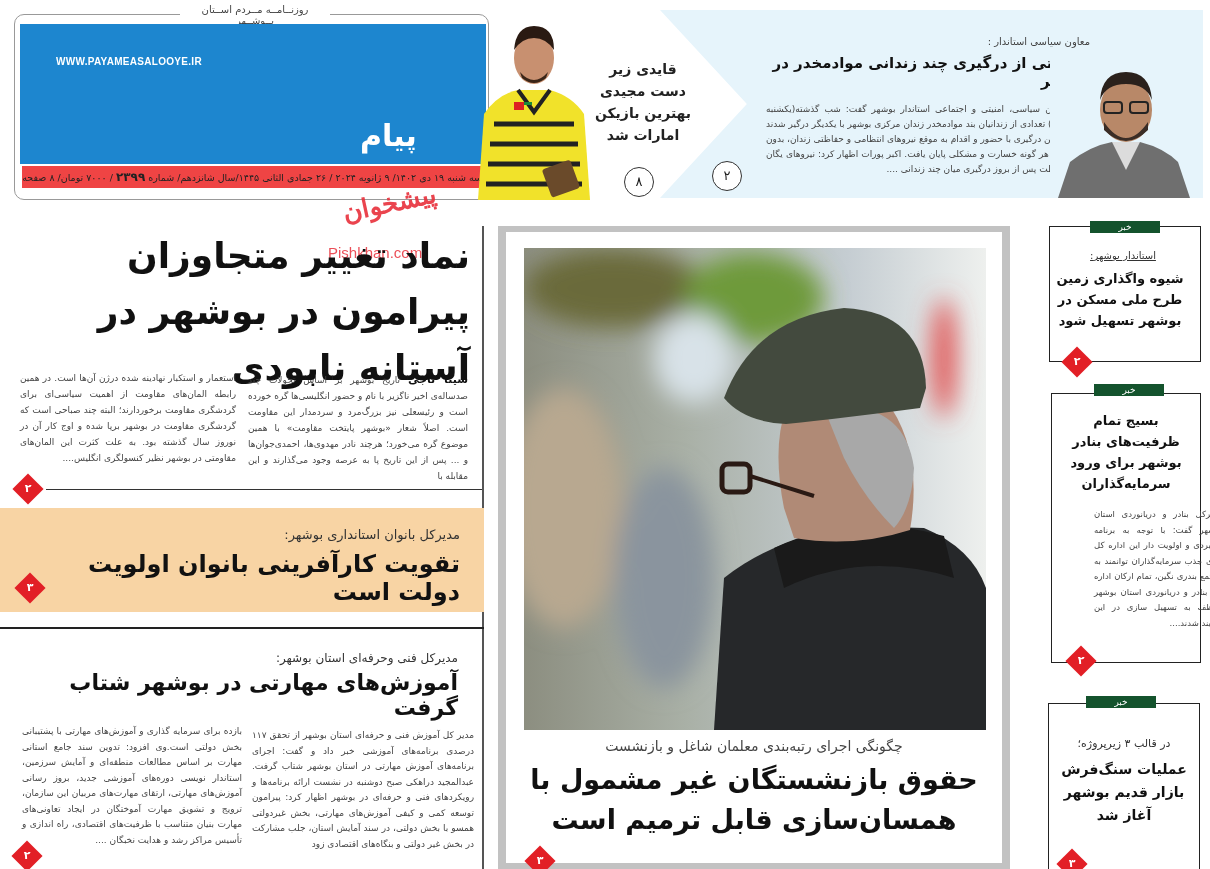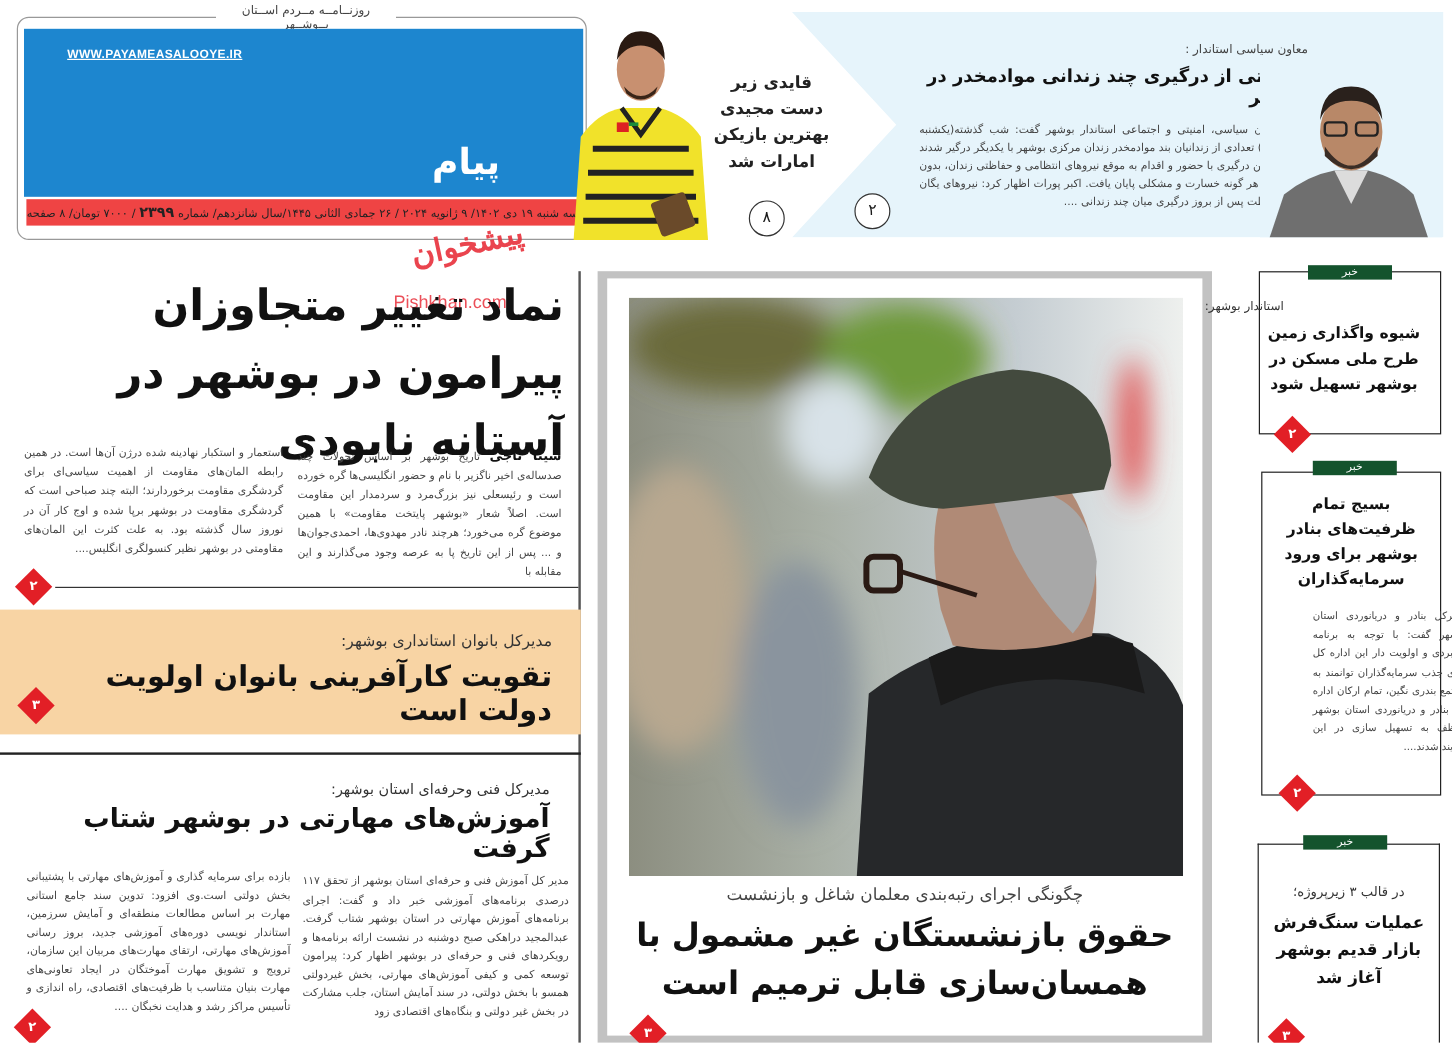--- a/index.html
+++ b/index.html
@@ -4,21 +4,21 @@
 <style>
   * { box-sizing: border-box; margin: 0; padding: 0; }
   html, body { width: 1210px; height: 869px; overflow: hidden; background: #fff; }
   body { position: relative; font-family: "DejaVu Sans", sans-serif; direction: rtl; color: #1a1a1a; }
   .abs { position: absolute; }
 
   
   .masthead-frame { left: 14px; top: 14px; width: 475px; height: 186px; border: 1px solid #999; border-radius: 10px; }
   .tagline { left: 180px; top: 4px; width: 150px; text-align: center; font-size: 10px; color: #444; background: #fff; padding: 0 6px; }
   .logo-bar { left: 20px; top: 24px; width: 466px; height: 140px; background: #1d86cf; overflow: hidden; }
-  .logo-url { left: 36px; top: 16px; font-family: "Liberation Sans", sans-serif; font-weight: bold; font-size: 10px; color: #fff; direction: ltr; letter-spacing: 0.3px; text-decoration: underline; }
+  .logo-url { left: 36px; top: 32px; font-family: "Liberation Sans", sans-serif; font-weight: bold; font-size: 10px; color: #fff; direction: ltr; letter-spacing: 0.3px; }
   .logo-text { left: 0; top: 12px; width: 466px; text-align: center; font-family: "DejaVu Sans", sans-serif; font-weight: bold; font-size: 92px; color: #fff; line-height: 120px; letter-spacing: -2px; }
   .logo-sub { left: 340px; top: 94px; font-size: 30px; font-weight: bold; color: #fff; }
   .dateline { left: 22px; top: 166px; width: 464px; height: 22px; background: #ef4444; font-size: 9.5px; color: #222; line-height: 22px; padding-right: 4px; white-space: nowrap; overflow: hidden; }
   .dateline b { font-size: 12px; }
 
   
   .player-photo { left: 474px; top: 14px; width: 120px; height: 186px; }
   .player-caption { left: 590px; top: 58px; width: 106px; text-align: center; font-size: 14px; font-weight: bold; line-height: 22px; color: #222; }
   .page-circle { width: 30px; height: 30px; border: 1px solid #333; border-radius: 50%; text-align: center; line-height: 28px; font-size: 13px; background: #fff; }
   .circle-8 { left: 624px; top: 167px; }
@@ -62,21 +62,21 @@
   .center-inner { left: 506px; top: 232px; width: 496px; height: 631px; background: #fff; }
   .center-photo { left: 524px; top: 248px; width: 462px; height: 482px; overflow: hidden; }
   .center-kicker { left: 506px; top: 738px; width: 496px; text-align: center; font-size: 14px; color: #444; }
   .center-title { left: 506px; top: 760px; width: 496px; text-align: center; font-size: 27px; font-weight: bold; line-height: 40px; color: #111; }
 
   
   .nbox { border: 1px solid #222; background: #fff; }
   .nbox-label { width: 70px; height: 12px; background: #14532d; color: #fff; font-size: 9px; text-align: center; line-height: 12px; }
   .rb1 { left: 1049px; top: 226px; width: 152px; height: 136px; }
   .rb1-label { left: 1090px; top: 221px; }
-  .rb1-kicker { left: 1004px; top: 250px; width: 126px; text-align: left; font-size: 10px; color: #333; }
+  .rb1-kicker { left: 1060px; top: 250px; width: 126px; text-align: center; font-size: 10px; color: #333; text-decoration: underline; }
   .rb1-title { left: 1054px; top: 268px; width: 132px; text-align: center; font-size: 13px; font-weight: bold; line-height: 21px; color: #111; }
 
   .rb2 { left: 1051px; top: 393px; width: 150px; height: 270px; }
   .rb2-label { left: 1094px; top: 384px; }
   .rb2-title { left: 1056px; top: 410px; width: 140px; text-align: center; font-size: 13px; font-weight: bold; line-height: 21px; color: #111; }
   .rb2-body { left: 1060px; top: 507px; width: 128px; text-align: justify; font-size: 8.5px; line-height: 15.5px; color: #444; margin-left: 34px; }
 
   .rb3 { left: 1048px; top: 703px; width: 152px; height: 166px; border-bottom: none; }
   .rb3-label { left: 1086px; top: 696px; }
   .rb3-kicker { left: 1054px; top: 737px; width: 140px; text-align: center; font-size: 11px; color: #333; }

